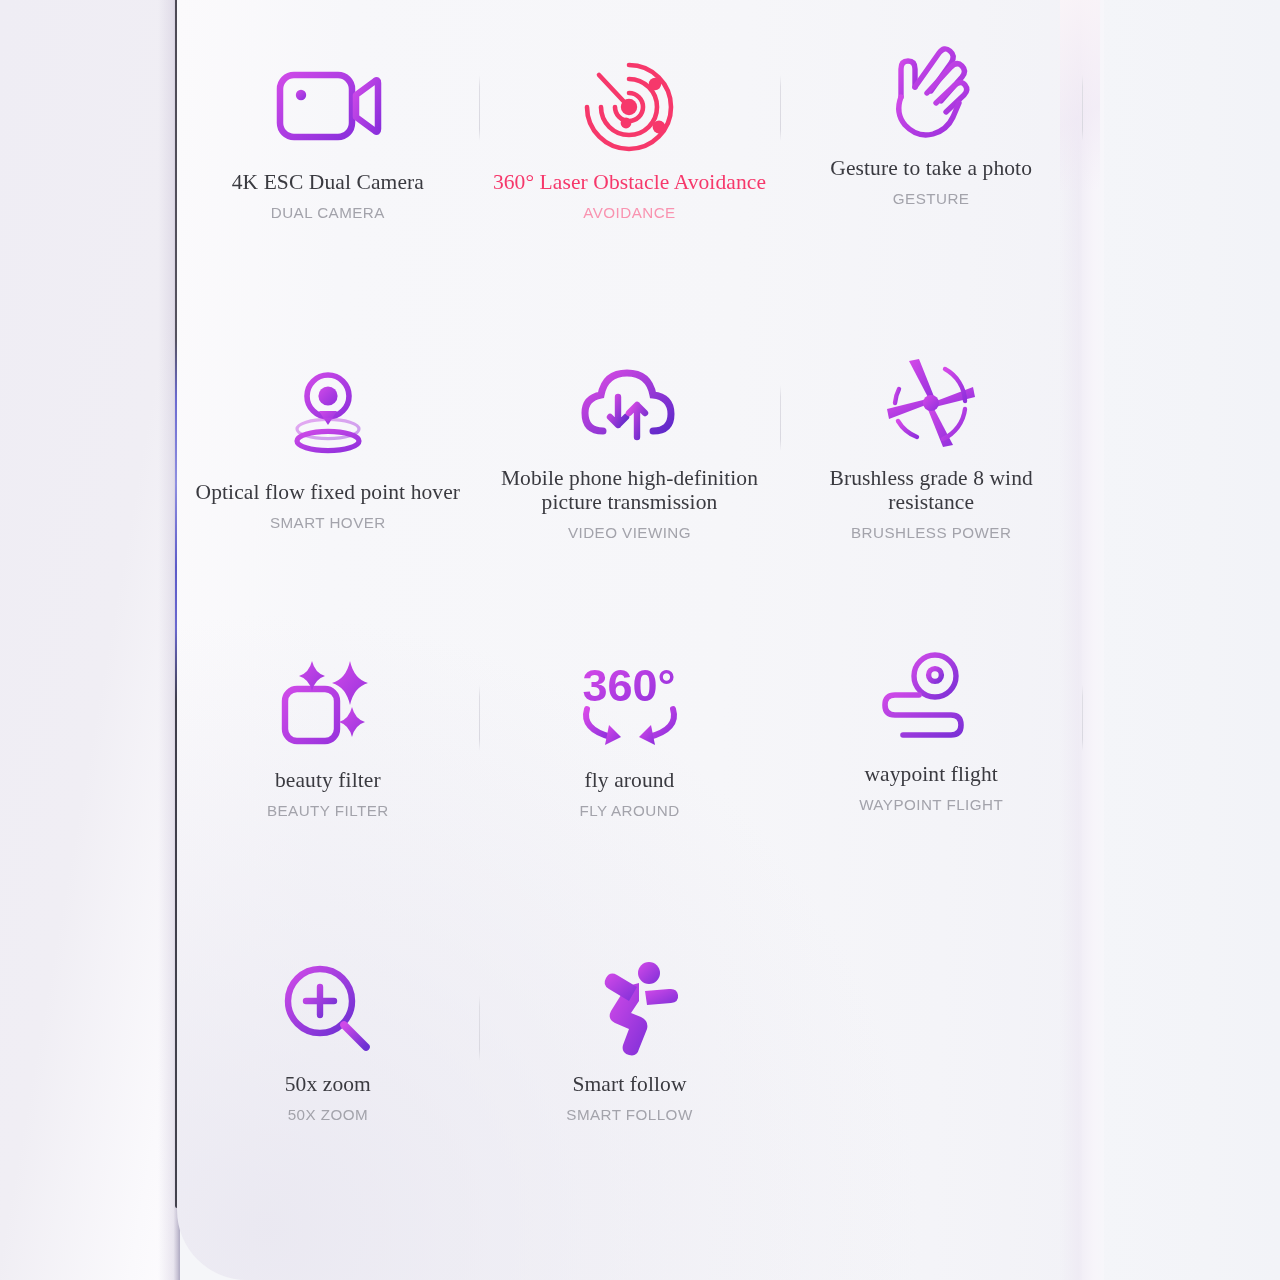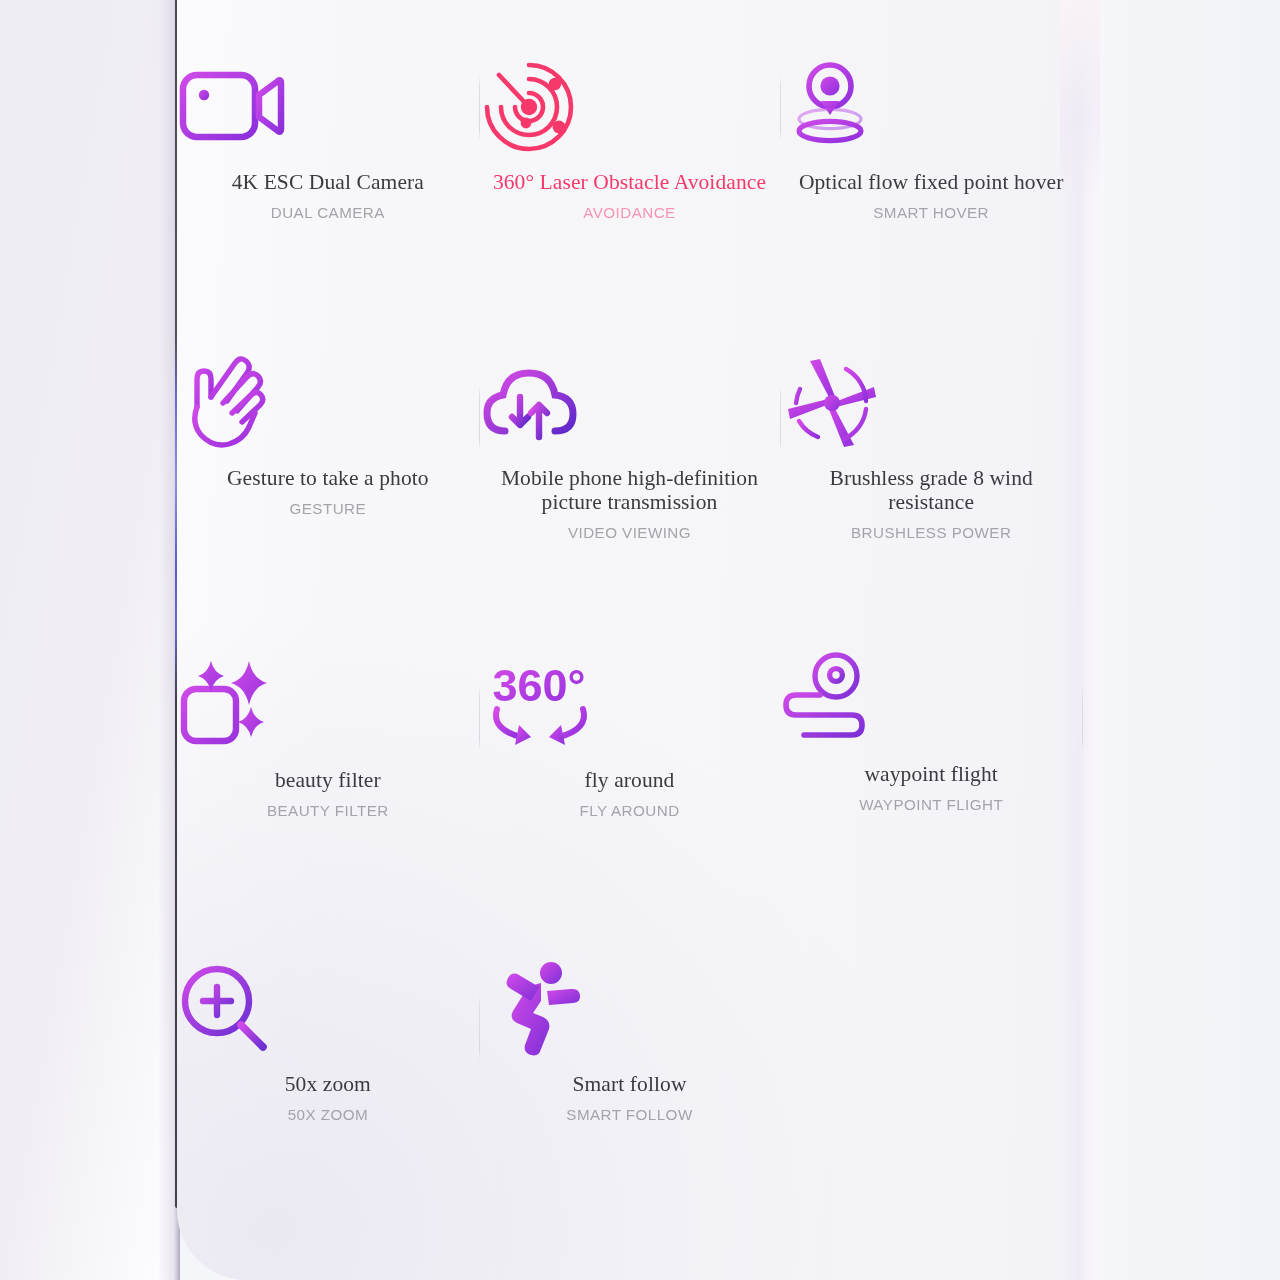--- a/index.html
+++ b/index.html
@@ -56,21 +56,21 @@
     display:flex; flex-direction:column; align-items:center;
     padding-top:42px;
   }
   .cell .divider {
     position:absolute; right:-1px; top:75px; width:1px; height:66px;
     background: linear-gradient(180deg, rgba(222,221,228,0) 0%, #dedde4 18%, #d9d8e0 82%, rgba(222,221,228,0) 100%);
   }
 
   .icon-wrap {
     height:126px; width:100%;
-    display:flex; align-items:center; justify-content:flex-start;
+    display:flex; align-items:center; justify-content:center;
   }
   .icon-wrap svg { display:block; overflow:visible; }
 
   .title {
     font-size:21.5px;
     line-height:24px;
     color:#3a3a40;
     text-align:center;
     font-weight:400;
     letter-spacing:.1px;
@@ -141,41 +141,20 @@
         <circle cx="50" cy="50" r="8.2" fill="#f6386b"></circle>
         <circle cx="76" cy="27" r="6.2" fill="#f6386b"></circle>
         <circle cx="47" cy="66" r="5.4" fill="#f6386b"></circle>
         <circle cx="80" cy="70" r="6.4" fill="#f6386b"></circle>
       </svg>
     </div>
     <div class="title">360° Laser Obstacle Avoidance</div>
     <div class="subtitle">AVOIDANCE</div>
   </div>
 
-  <div class="cell r1 nodiv">
-
-    <div class="icon-wrap">
-      <svg width="100" height="100" viewBox="0 0 100 100">
-        <defs>
-          <linearGradient id="gHov" x1="0" y1="0" x2="1" y2="1">
-            <stop offset="0" stop-color="#cf4ae8"></stop>
-              <stop offset="1" stop-color="#8f2fdc"></stop>
-          </linearGradient>
-        </defs>
-        <path d="M50 8 A21 21 0 0 1 50 50 A21 21 0 0 1 50 8 Z" fill="none" stroke="url(#gHov)" stroke-width="5.6"></path>
-        <circle cx="50" cy="29" r="9.6" fill="url(#gHov)"></circle>
-        <path d="M41 44 L59 44 L50 58 Z" fill="url(#gHov)"></path>
-        <ellipse cx="50" cy="62" rx="31" ry="9.6" fill="none" stroke="url(#gHov)" stroke-width="3.2" opacity=".45"></ellipse>
-        <ellipse cx="50" cy="74" rx="31" ry="9.6" fill="none" stroke="url(#gHov)" stroke-width="5.2"></ellipse>
-      </svg>
-    </div>
-    <div class="title">Optical flow fixed point hover</div>
-    <div class="subtitle">SMART HOVER</div>
-  </div>
-
   <div class="cell r2">
     <div class="divider"></div>
     <div class="icon-wrap">
       <svg width="100" height="108" viewBox="0 0 100 108">
         <defs>
           <linearGradient id="gHand" x1="0" y1="0" x2="1" y2="1">
             <stop offset="0" stop-color="#d14ae8"></stop>
               <stop offset="1" stop-color="#9a2fdc"></stop>
           </linearGradient>
         </defs>
@@ -183,20 +162,41 @@
           <path d="M20 58 L20 30 Q20 22 27 22 Q34 22 34 30 L34 48"></path>
           <path d="M34 48 L58 14 Q63 7 69 12 Q75 17 70 24 L50 52"></path>
           <path d="M46 54 L70 28 Q76 22 81 27 Q86 32 81 38 L60 62"></path>
           <path d="M55 64 L74 46 Q80 41 84 46 Q88 51 83 56 L65 73"></path>
           <path d="M20 58 Q14 74 24 86 Q36 99 52 95 Q66 91 72 78 L78 64"></path>
         </g>
       </svg>
     </div>
     <div class="title">Gesture to take a photo</div>
     <div class="subtitle">GESTURE</div>
+  </div>
+
+  <div class="cell r1 nodiv">
+
+    <div class="icon-wrap">
+      <svg width="100" height="100" viewBox="0 0 100 100">
+        <defs>
+          <linearGradient id="gHov" x1="0" y1="0" x2="1" y2="1">
+            <stop offset="0" stop-color="#cf4ae8"></stop>
+              <stop offset="1" stop-color="#8f2fdc"></stop>
+          </linearGradient>
+        </defs>
+        <path d="M50 8 A21 21 0 0 1 50 50 A21 21 0 0 1 50 8 Z" fill="none" stroke="url(#gHov)" stroke-width="5.6"></path>
+        <circle cx="50" cy="29" r="9.6" fill="url(#gHov)"></circle>
+        <path d="M41 44 L59 44 L50 58 Z" fill="url(#gHov)"></path>
+        <ellipse cx="50" cy="62" rx="31" ry="9.6" fill="none" stroke="url(#gHov)" stroke-width="3.2" opacity=".45"></ellipse>
+        <ellipse cx="50" cy="74" rx="31" ry="9.6" fill="none" stroke="url(#gHov)" stroke-width="5.2"></ellipse>
+      </svg>
+    </div>
+    <div class="title">Optical flow fixed point hover</div>
+    <div class="subtitle">SMART HOVER</div>
   </div>
 
   <div class="cell r2">
     <div class="divider"></div>
     <div class="icon-wrap">
       <svg width="104" height="92" viewBox="0 0 104 92">
         <defs>
           <linearGradient id="gCloud" x1="0" y1="0.1" x2="1" y2="1">
             <stop offset="0" stop-color="#d84ae4"></stop>
               <stop offset="1" stop-color="#5d28c9"></stop>

